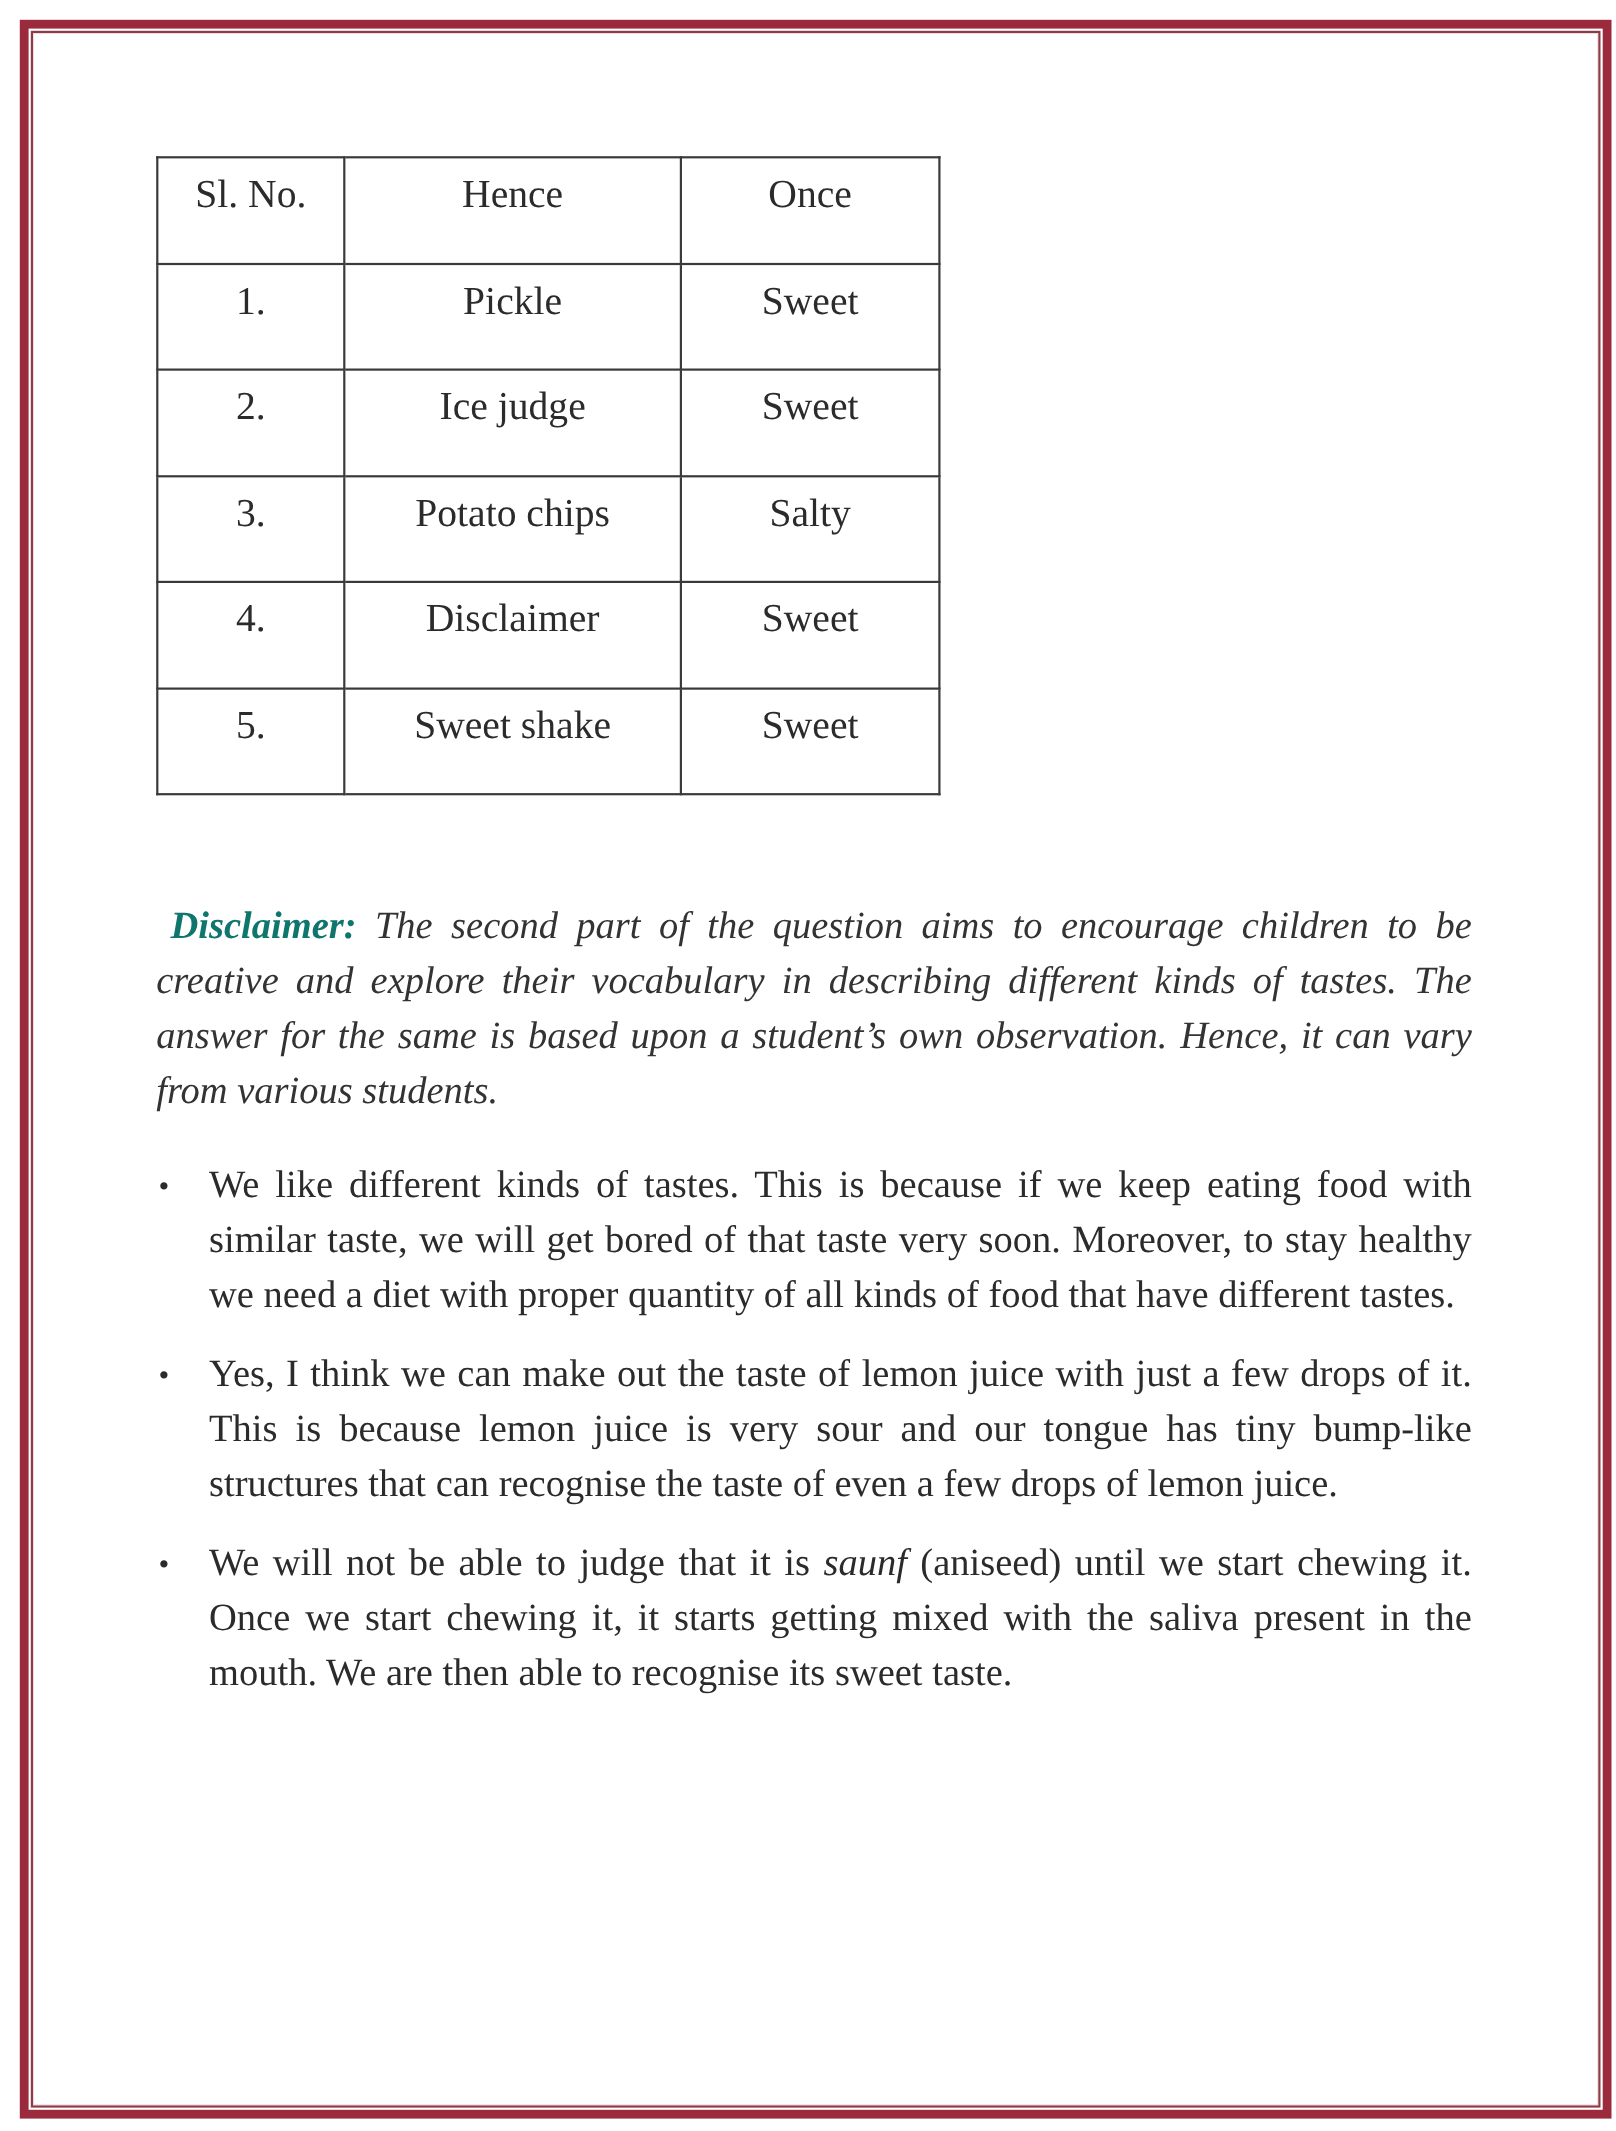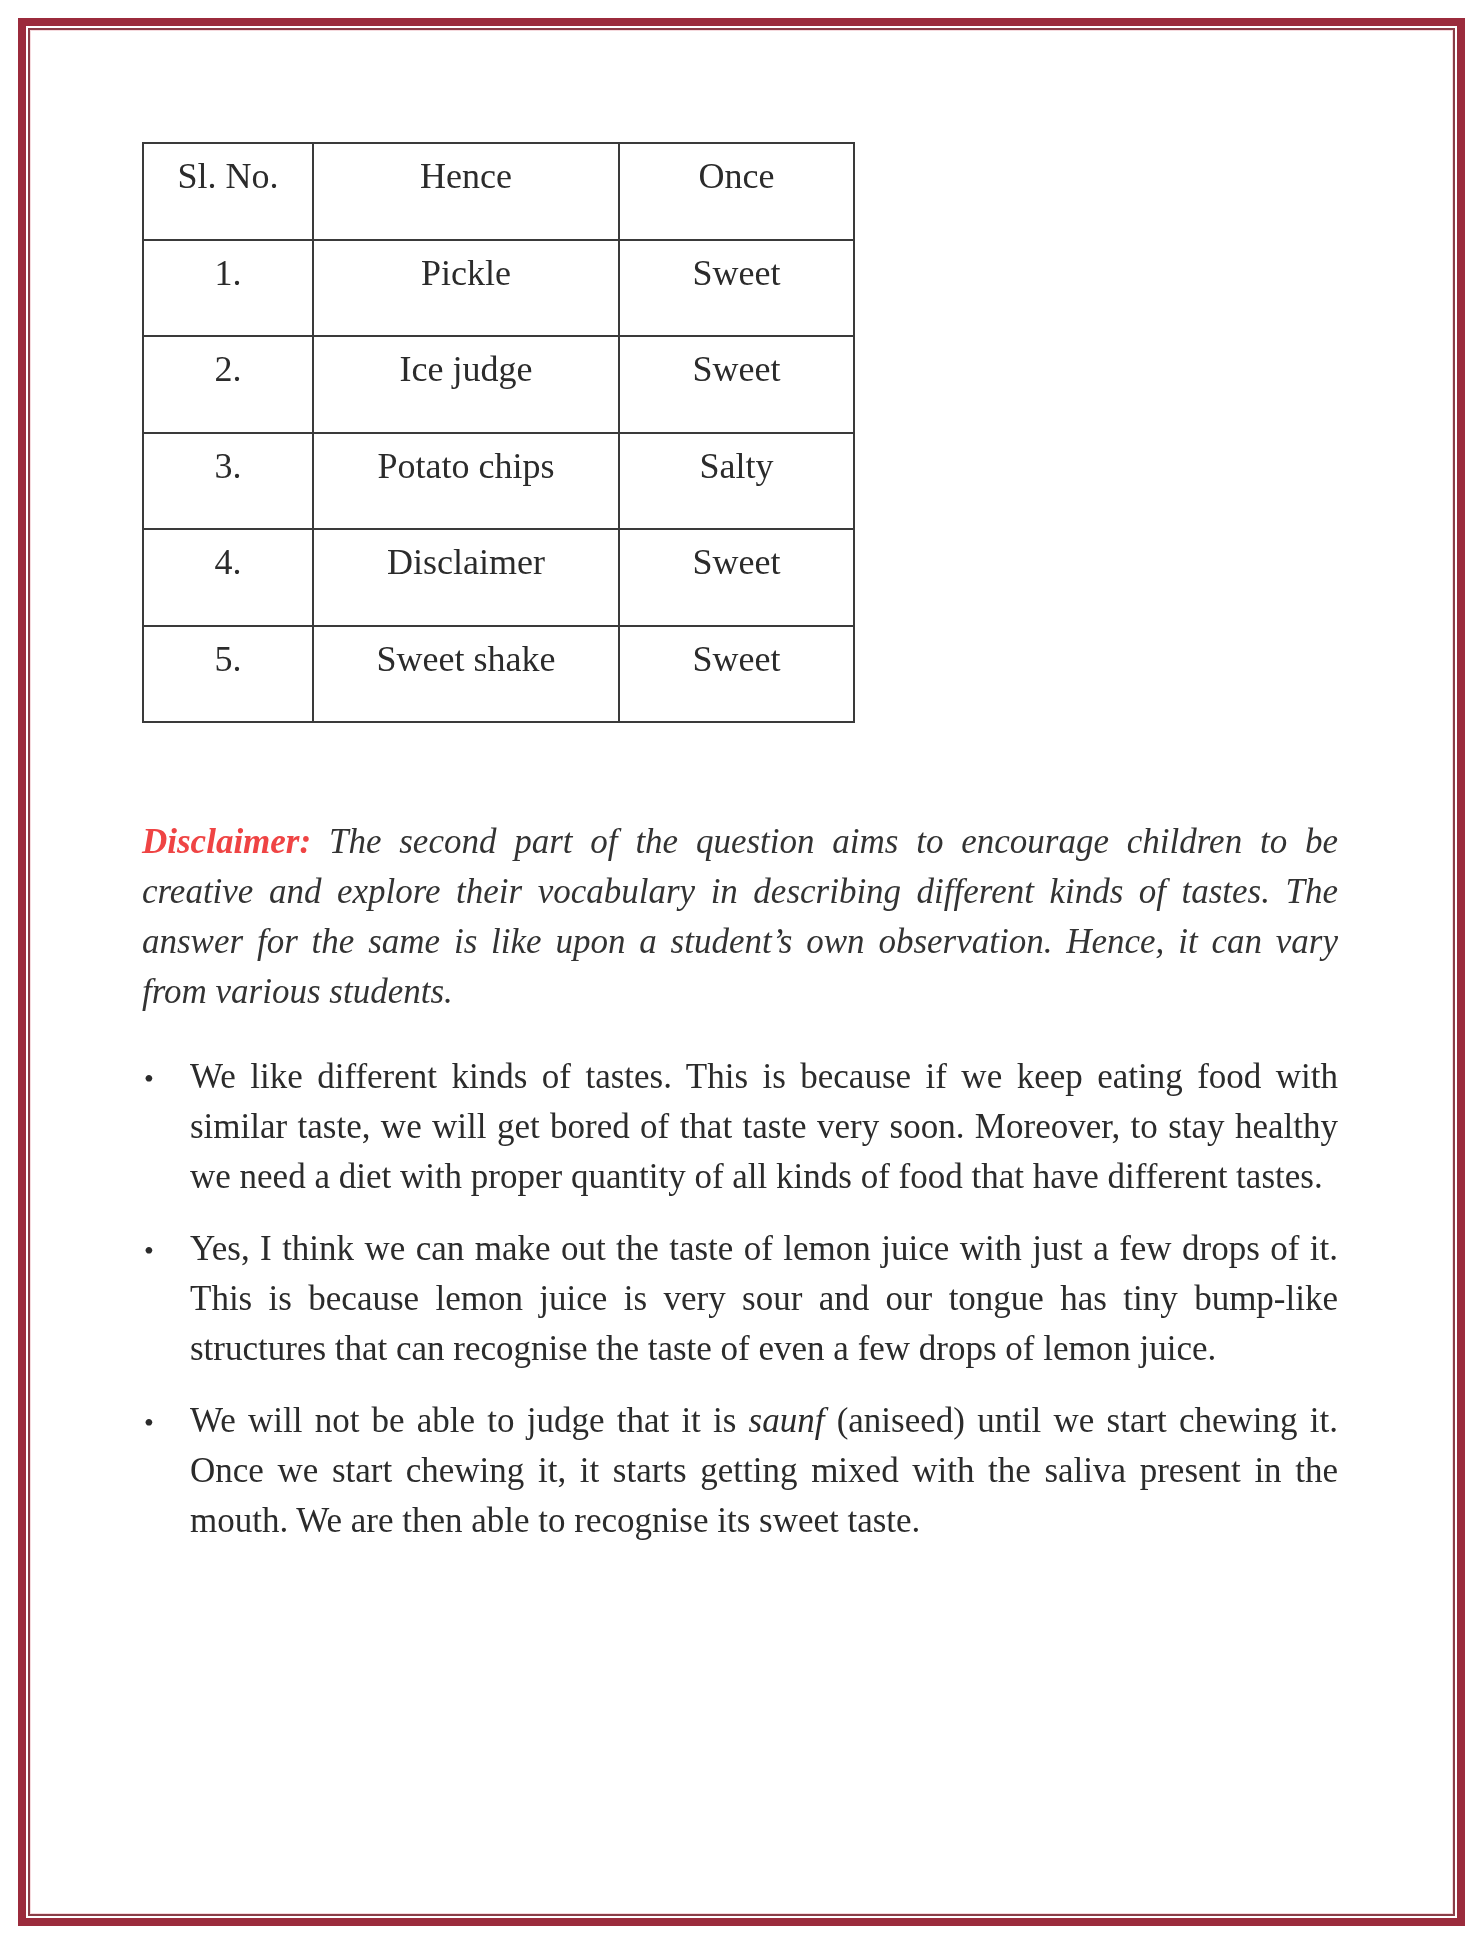--- a/index.html
+++ b/index.html
@@ -64,21 +64,22 @@
     margin-top: 94px;
     font-size: 35px;
     line-height: 50px;
     font-style: italic;
     text-align: justify;
     color: #333;
   }
   .disclaimer .label {
     font-weight: bold;
     font-style: italic;
-    color: #ef4444;
+    color: #0f766e;
+    margin-left: 13px;
   }
   ul.answers {
     list-style: none;
     margin: 22px 0 0 0;
     padding: 0;
   }
   ul.answers li {
     position: relative;
     padding-left: 48px;
     margin-bottom: 22px;
@@ -136,21 +137,21 @@
       <td>Sweet</td>
     </tr>
     <tr>
       <td>5.</td>
       <td>Sweet shake</td>
       <td>Sweet</td>
     </tr>
   </tbody>
     </table>
 
-  <p class="disclaimer"><span class="label">Disclaimer:</span> <span>The second part of the question aims to encourage children to be creative and explore their vocabulary in describing different kinds of tastes. The answer for the same is like upon a student’s own observation. Hence, it can vary from various students.</span></p>
+  <p class="disclaimer"><span class="label">Disclaimer:</span> <span>The second part of the question aims to encourage children to be creative and explore their vocabulary in describing different kinds of tastes. The answer for the same is based upon a student’s own observation. Hence, it can vary from various students.</span></p>
 
   <ul class="answers">
     <li>
       <span class="bullet">•</span>
       <span>We like different kinds of tastes. This is because if we keep eating food with similar taste, we will get bored of that taste very soon. Moreover, to stay healthy we need a diet with proper quantity of all kinds of food that have different tastes.</span>
     </li>
     <li>
       <span class="bullet">•</span>
       <span>Yes, I think we can make out the taste of lemon juice with just a few drops of it. This is because lemon juice is very sour and our tongue has tiny bump-like structures that can recognise the taste of even a few drops of lemon juice.</span>
     </li>

